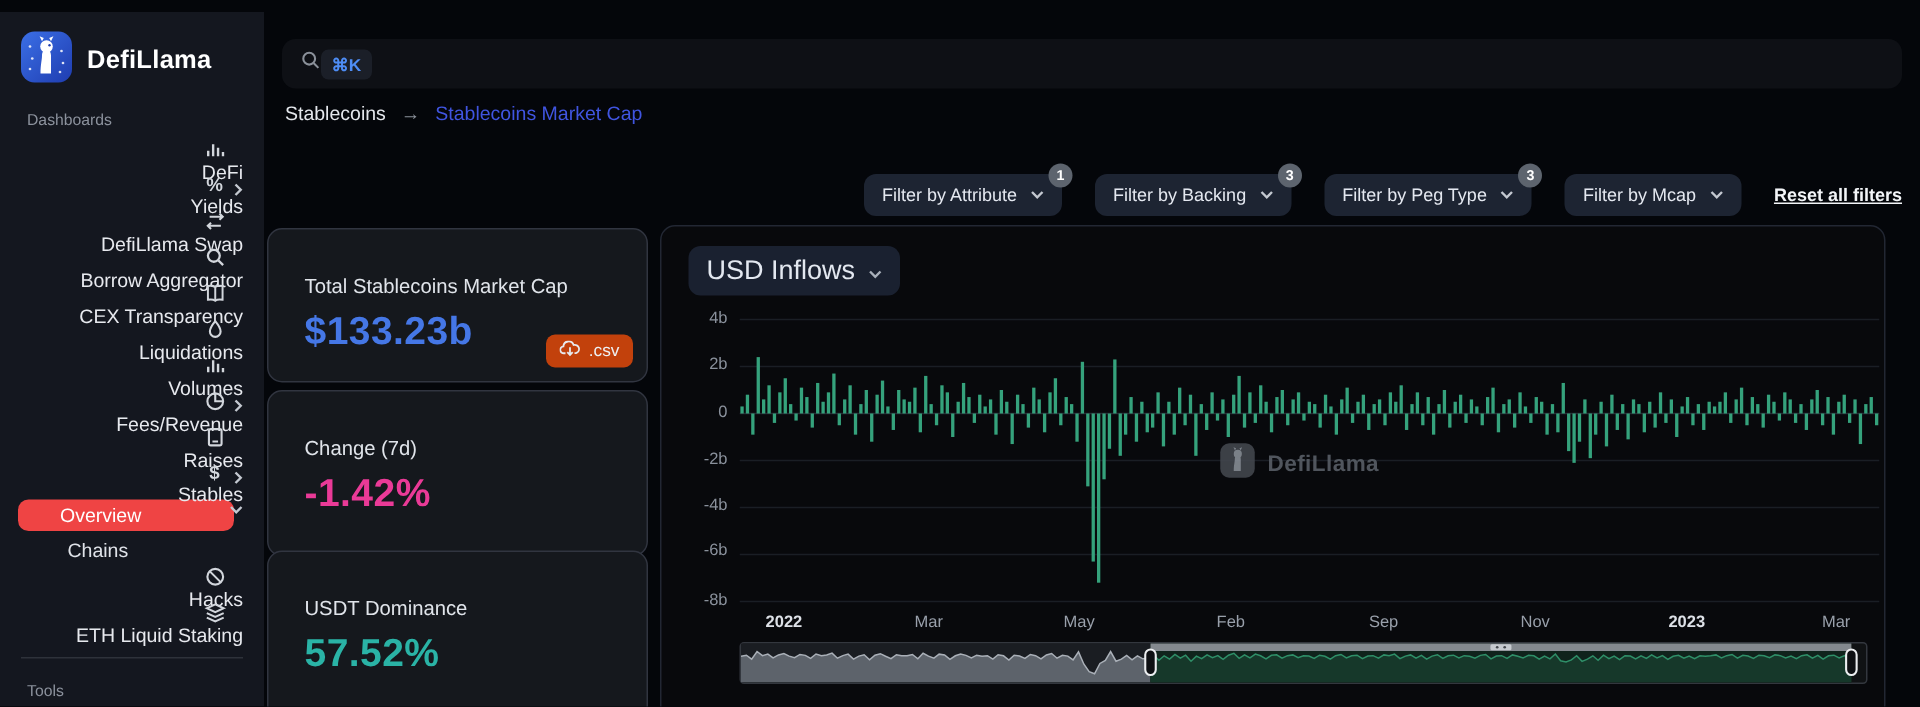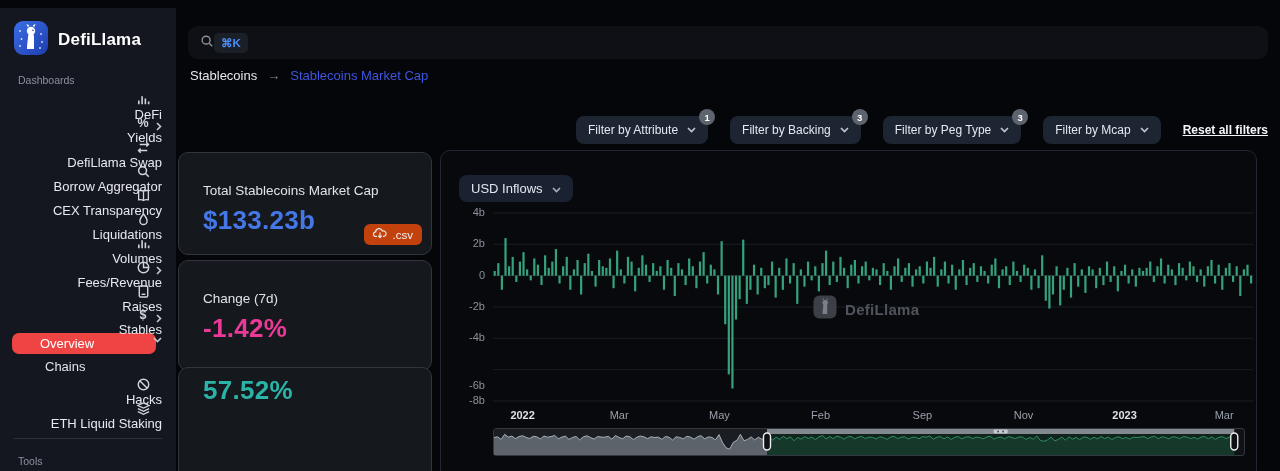--- a/index.html
+++ b/index.html
@@ -36,21 +36,21 @@
 
   
   .card { position:absolute; left:178px; width:254px; background:#15181d; border:1px solid #313540; border-radius:10px; padding-left:24px; }
   #card1 { top:152px; height:103px; } #card2 { top:260px; height:111px; } #card3 { top:367px; height:115px; }
   .card-label { margin-top:30px; font-size:13.5px; color:#e0e4ea; }
   .card-value { margin-top:7px; font-size:26px; font-weight:700; letter-spacing:.3px; }
   .csv-chip { position:absolute; right:9px; bottom:9px; background:#c2410c; border-radius:6px; padding:4px 9px; display:flex; gap:6px; align-items:center; color:#eef0f3; font-size:11.5px; cursor:pointer; }
 
   
   .chart-panel { position:absolute; left:440px; top:150px; width:817px; height:330px; background:#08090c; border:1px solid #222733; border-radius:10px; }
-  .series-btn { position:absolute; left:18px; top:24px; background:#1a2130; border-radius:8px; padding:6px 12px; color:#e3e8f0; font-size:13px; font-weight:500; display:flex; align-items:center; gap:9px; cursor:pointer;justify-content:space-between; }
+  .series-btn { position:absolute; left:18px; top:13px; background:#1a2130; border-radius:8px; padding:6px 12px; color:#e3e8f0; font-size:18px; font-weight:500; display:flex; align-items:center; gap:9px; cursor:pointer;justify-content:space-between; }
   .ylab { position:absolute; left:0; width:44px; text-align:right; font-size:11px; color:#8a919c; }
   .xlab { position:absolute; width:64px; text-align:center; font-size:11px; color:#99a0ab; }
   .xlab.bold { color:#dde1e7; font-weight:700; }
   #bars-wrap { position:absolute; left:52px; top:52px; width:760px; height:212px; }
   .watermark { position:absolute; left:372px; top:144px; display:flex; align-items:center; gap:8px; opacity:.9; }
   .watermark-text { color:#585e66; font-size:15px; font-weight:700; letter-spacing:.3px; }
   #brush-wrap { position:absolute; left:52px; top:277px; width:752px; height:28px; background:#101214; border:1px solid #33373e; border-radius:3px; }
   #brush-wrap svg { overflow:visible; display:block; }
 </style>
 </head>
@@ -275,39 +275,40 @@
         </svg>
     </span>
     <span>.csv</span>
   </div>
 </div>
 <div class="card" id="card2">
   <div class="card-label">Change (7d)</div>
   <div class="card-value" style="color: rgb(234, 58, 151);">-1.42%</div>
 </div>
 <div class="card" id="card3">
+  <div class="card-label">USDT Dominance</div>
   <div class="card-value" style="color: rgb(42, 179, 166);">57.52%</div>
 </div>
 
 <div class="chart-panel">
   <div class="series-btn">
     <span>USD Inflows</span>
     <span>
       <svg width="9" height="6" viewBox="0 0 9 6" fill="none" stroke="#a9b0ba" stroke-width="1.6">
           <path d="M1 1l3.5 3.5L8 1"></path>
         </svg>
     </span>
   </div>
   <div>
       <div class="ylab" style="top: 55px;">4b</div>
       <div class="ylab" style="top: 86.333px;">2b</div>
       <div class="ylab" style="top: 117.666px;">0</div>
       <div class="ylab" style="top: 148.999px;">-2b</div>
       <div class="ylab" style="top: 180.332px;">-4b</div>
-      <div class="ylab" style="top: 228px;">-6b</div>
+      <div class="ylab" style="top: 210px;">-6b</div>
       <div class="ylab" style="top: 242.998px;">-8b</div>
     </div>
   <div id="bars-wrap"><svg width="760" height="212" viewBox="0 0 760 212">
         <line x1="0" x2="760" y1="10" y2="10" stroke="#1a1e25" stroke-width="1"></line>
         <line x1="0" x2="760" y1="41.333" y2="41.333" stroke="#1a1e25" stroke-width="1"></line>
         <line x1="0" x2="760" y1="72.666" y2="72.666" stroke="#262b33" stroke-width="1"></line>
         <line x1="0" x2="760" y1="103.999" y2="103.999" stroke="#1a1e25" stroke-width="1"></line>
         <line x1="0" x2="760" y1="135.332" y2="135.332" stroke="#1a1e25" stroke-width="1"></line>
         <line x1="0" x2="760" y1="166.665" y2="166.665" stroke="#1a1e25" stroke-width="1"></line>
         <line x1="0" x2="760" y1="197.998" y2="197.998" stroke="#1a1e25" stroke-width="1"></line>

